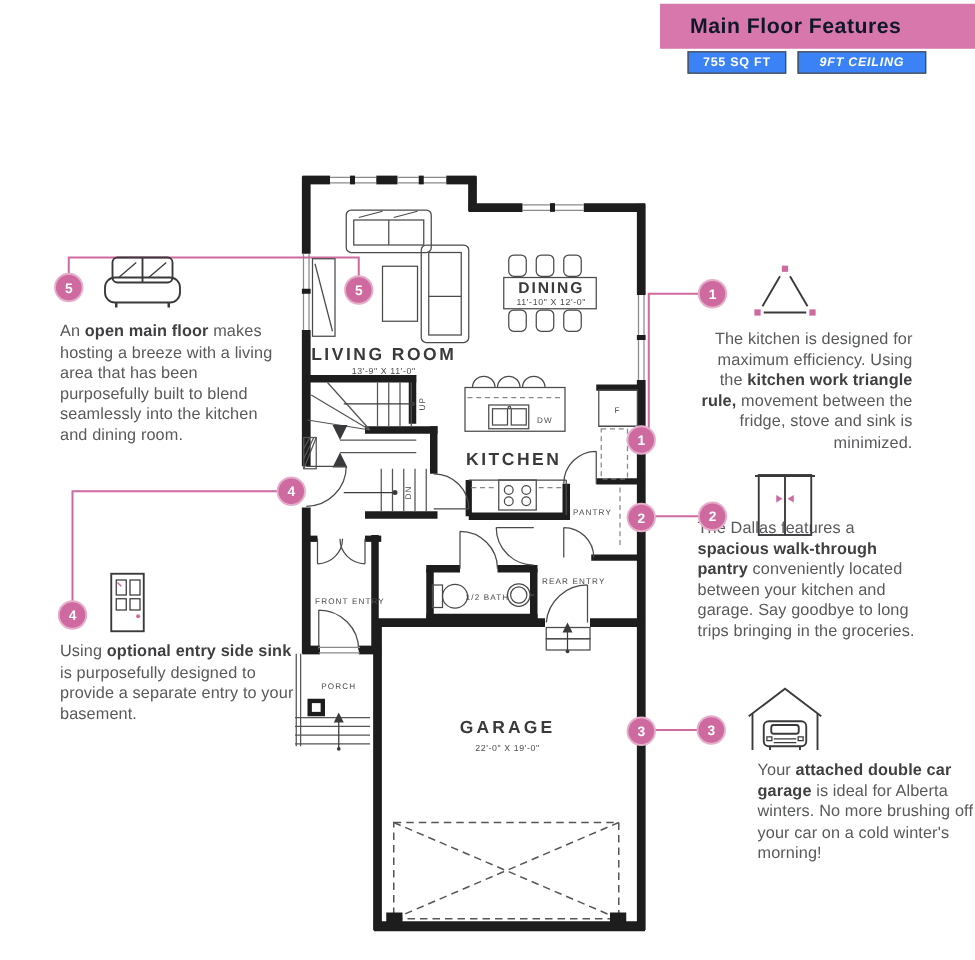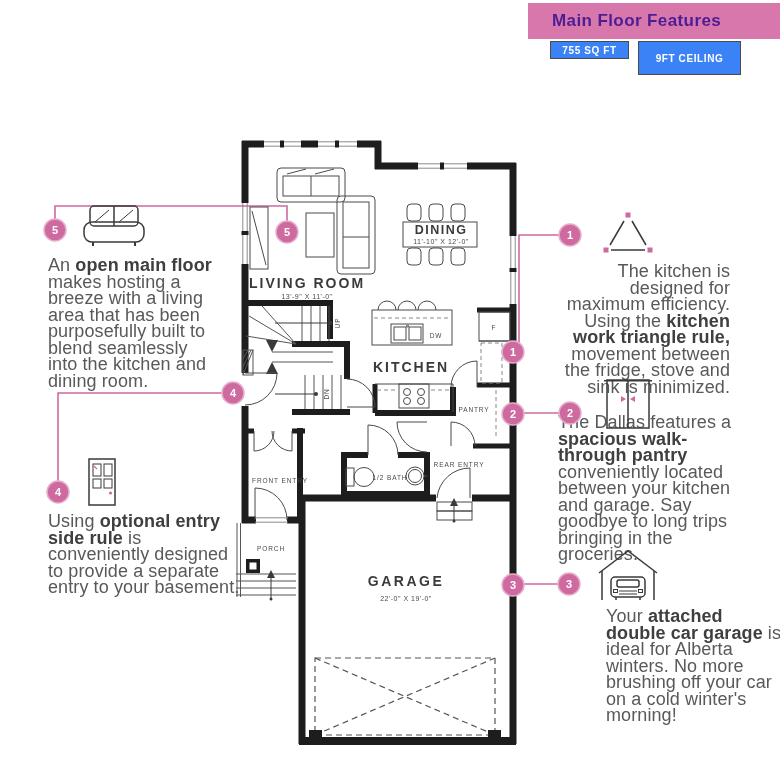--- a/index.html
+++ b/index.html
@@ -7,32 +7,32 @@
     width:780px;height:768px;position:relative;background:#ffffff;
     font-family:"Liberation Sans", sans-serif;overflow:hidden;
   }
   
   .banner{
     position:absolute;left:528px;top:3px;width:252px;height:36px;
     background:#d877ac;display:flex;align-items:center;padding-left:24px;
     box-sizing:border-box;
   }
   .banner h1{
-    margin:0;color:#4c1d95;font-size:17px;font-weight:bold;letter-spacing:.4px;
+    margin:0;color:#0f172a;font-size:17px;font-weight:bold;letter-spacing:.4px;
   }
   .badge{
     position:absolute;background:#3b82f6;border:1px solid #4a4a4a;
     color:#ffffff;font-size:10px;font-weight:bold;letter-spacing:.6px;
     display:flex;align-items:center;justify-content:center;box-sizing:border-box;
   }
   .badge.sqft{left:550px;top:41px;width:79px;height:18px;}
-  .badge.ceiling{left:638px;top:41px;width:103px;height:34px;}
+  .badge.ceiling{left:638px;top:41px;width:103px;height:18px;font-style:italic;}
   
   .callout-text{
-    position:absolute;color:#58595b;font-size:18px;line-height:16.5px;
+    position:absolute;color:#58595b;font-size:13px;line-height:16.5px;
     letter-spacing:.1px;
   }
   .callout-text .b{color:#3f3f41;font-weight:bold;}
   .ct-1{left:558px;top:263px;width:172px;text-align:right;}
   .ct-2{left:558px;top:414px;width:184px;}
   .ct-3{left:558px;top:608px;width:176px;margin-left:48px;}
   .ct-4{left:48px;top:513px;width:192px;}
   .ct-5{left:48px;top:257px;width:174px;}
   svg{position:absolute;left:0;top:0;}
   svg text{font-family:"Liberation Sans", sans-serif;fill:#3a3a3c;}
@@ -47,21 +47,21 @@
 
 <div class="banner">
   <h1>Main Floor Features</h1>
 </div>
 <div class="badge sqft">755 SQ FT</div>
 <div class="badge ceiling">9FT CEILING</div>
 
 <div class="callout-text ct-1"><span>The kitchen is designed for maximum efficiency. Using the </span><span class="b">kitchen work triangle rule,</span><span> movement between the fridge, stove and sink is minimized.</span></div>
 <div class="callout-text ct-2"><span>The Dallas features a </span><span class="b">spacious walk-through pantry</span><span> conveniently located between your kitchen and garage. Say goodbye to long trips bringing in the groceries.</span></div>
 <div class="callout-text ct-3"><span>Your </span><span class="b">attached double car garage</span><span> is ideal for Alberta winters. No more brushing off your car on a cold winter's morning!</span></div>
-<div class="callout-text ct-4"><span>Using </span><span class="b">optional entry side rule</span><span> is conveniently designed to provide a separate entry to your basement.</span></div>
+<div class="callout-text ct-4"><span>Using </span><span class="b">optional entry side sink</span><span> is purposefully designed to provide a separate entry to your basement.</span></div>
 <div class="callout-text ct-5"><span>An </span><span class="b">open main floor</span><span> makes hosting a breeze with a living area that has been purposefully built to blend seamlessly into the kitchen and dining room.</span></div>
 
 <svg width="780" height="768" viewBox="0 0 780 768">
 
   <g stroke="#ce6a9f" stroke-width="1.6" fill="none">
     <path d="M568,235 H519 V344"></path>
     <path d="M568,413 H519"></path>
     <path d="M568,584 H519"></path>
     <path d="M236,393 H58 V482"></path>
     <path d="M55,220 V206 H287 V222"></path>

